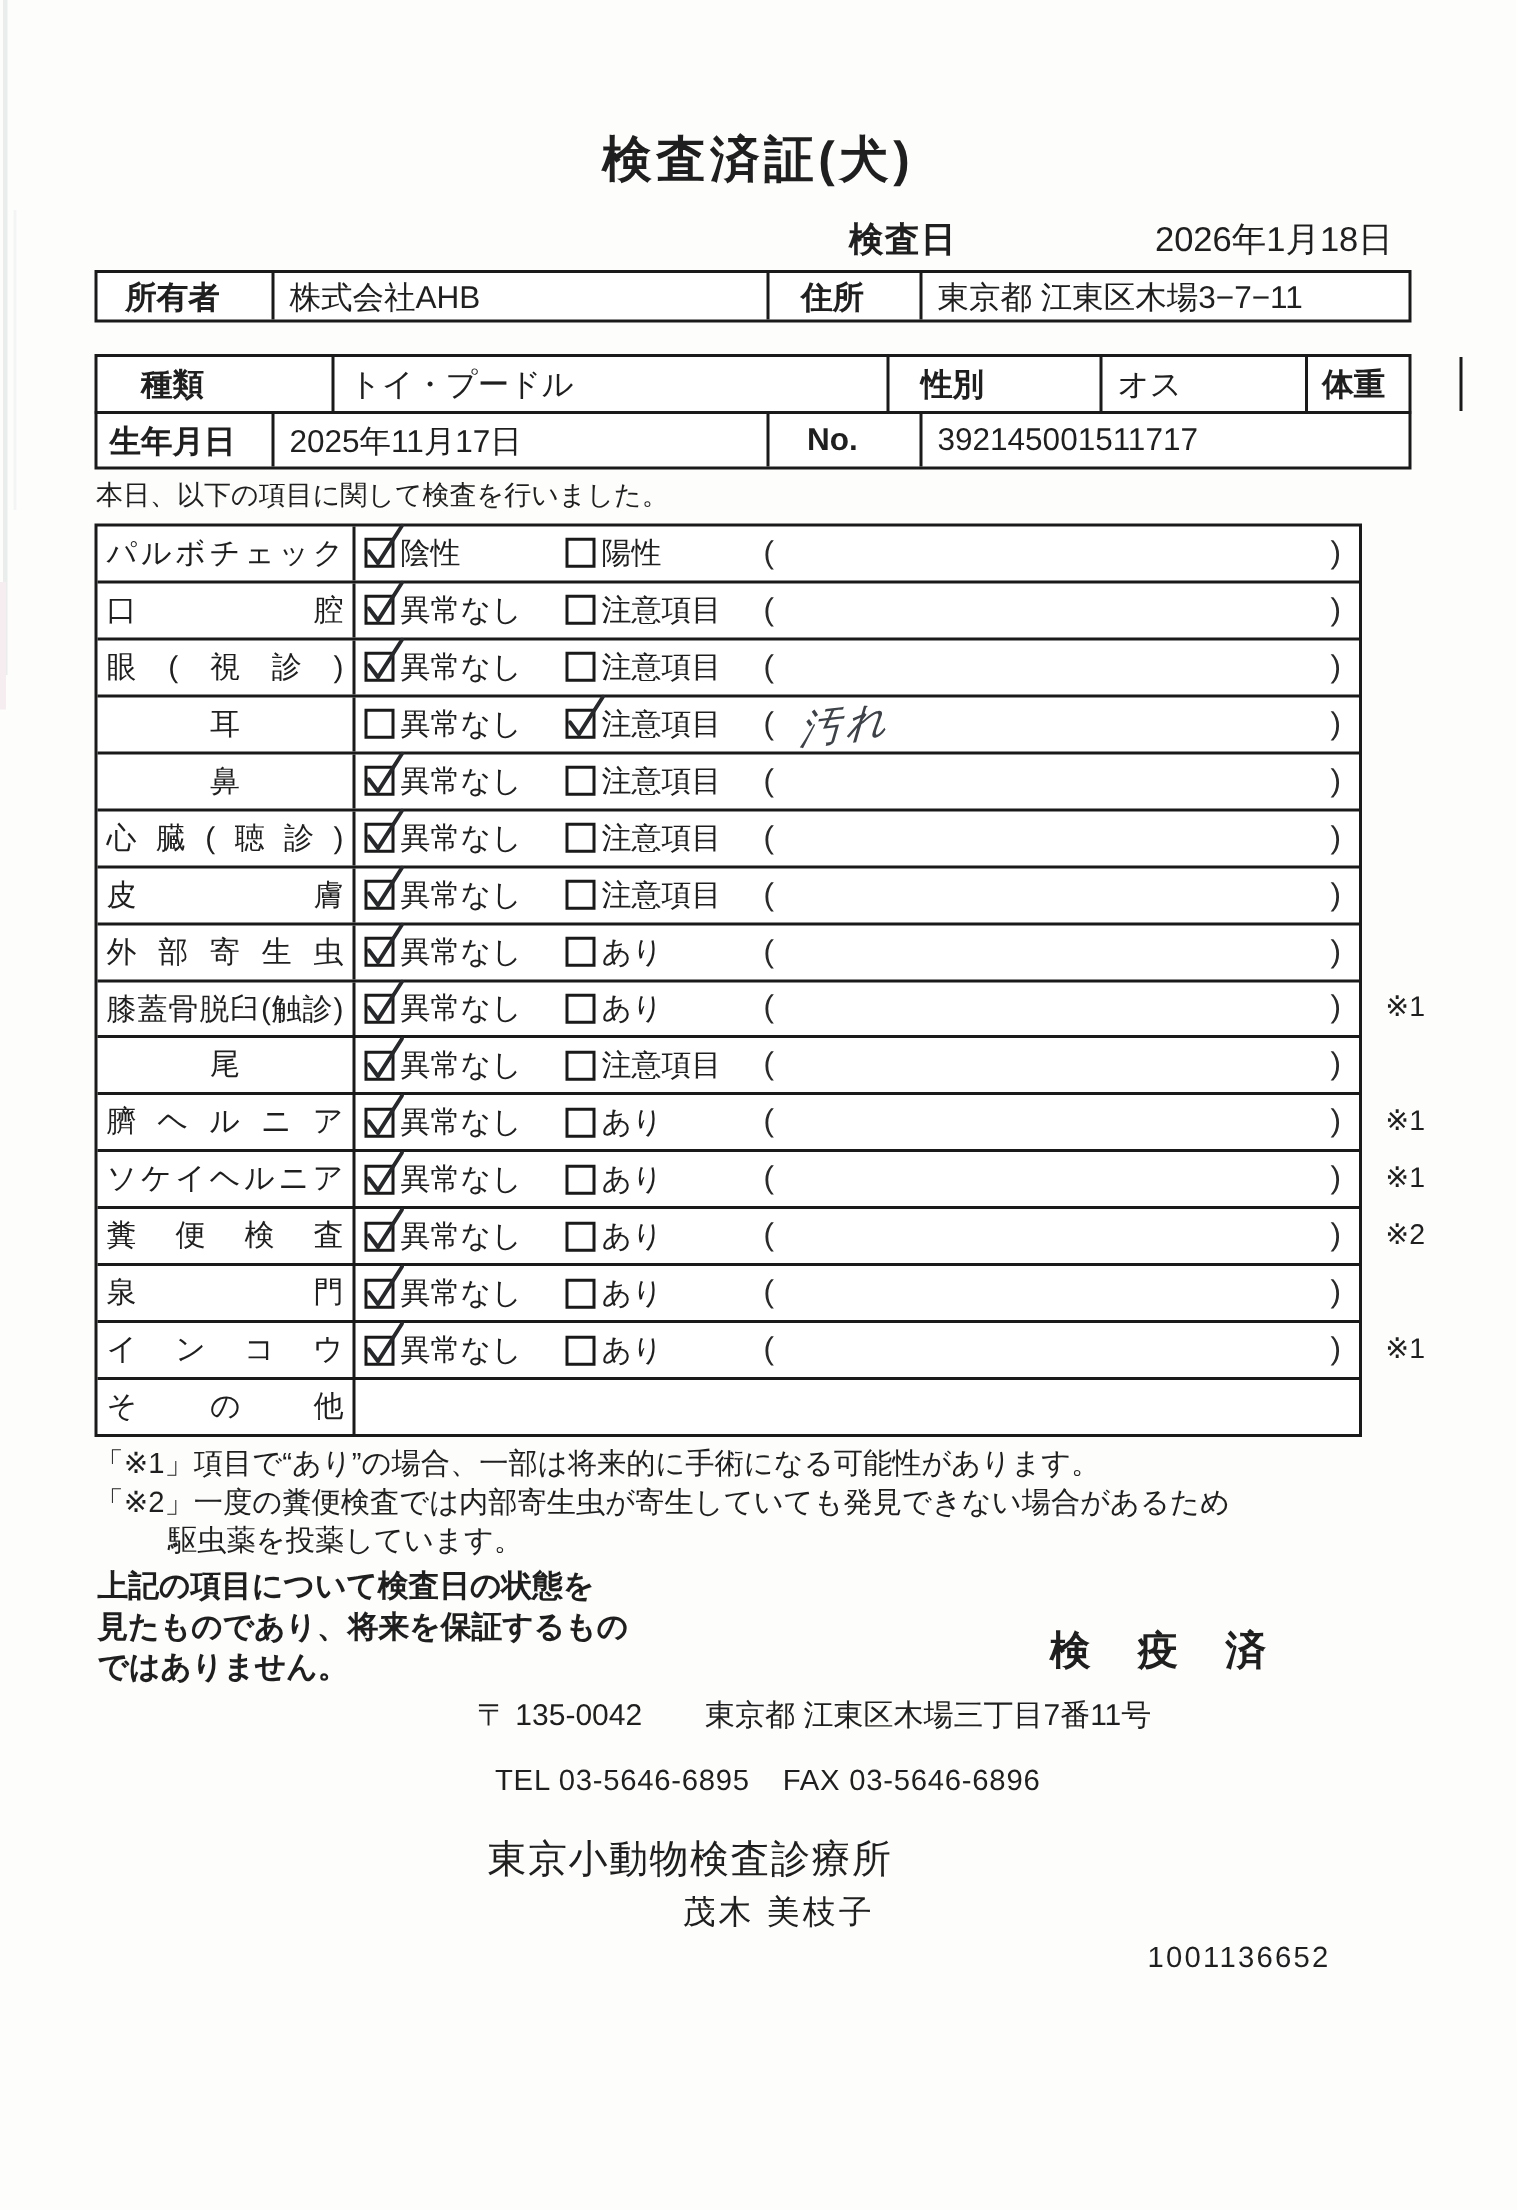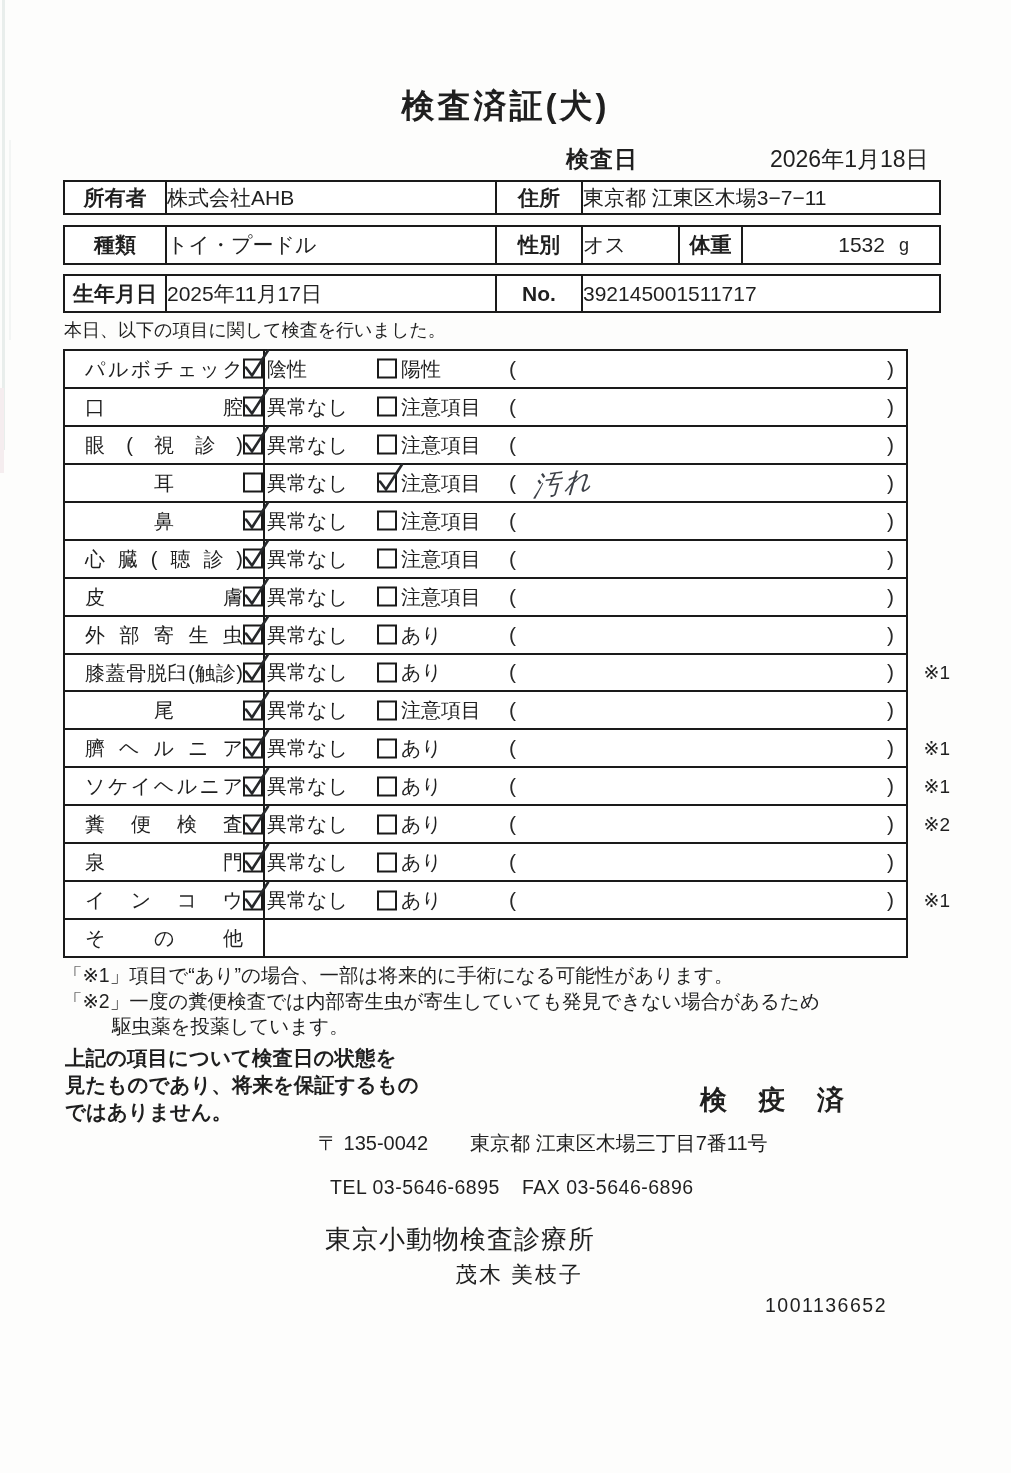--- a/index.html
+++ b/index.html
@@ -13,43 +13,43 @@
 
   .doc-title{position:absolute;left:0;top:84px;width:1011px;text-align:center;
     font-size:33px;font-weight:bold;letter-spacing:3px;}
 
   .insp-date-label{position:absolute;left:566px;top:144px;font-size:23px;font-weight:600;letter-spacing:1px;}
   .insp-date-value{position:absolute;left:770px;top:144px;width:176px;text-align:left;font-size:23px;}
 
   .hbox{position:absolute;left:63px;width:878px;border:2px solid #1a1a1a;display:flex;box-sizing:border-box;background:#fff;}
   .hbox .cell{display:flex;align-items:center;box-sizing:border-box;font-size:21px;overflow:hidden;white-space:nowrap;}
   .hbox .cell.lbl{justify-content:center;font-weight:600;}
-  .hbox .cell.val{}
+  .hbox .cell.val{padding-left:10px;margin-left:16px;}
   .hbox .cell.bl{border-left:2px solid #1a1a1a;}
   #box-owner{top:180px;height:35px;}
-  #box-breed{top:225px;height:40px;}
+  #box-breed{top:236px;height:40px;gap:40px;}
   #box-birth{top:274px;height:39px;}
   .w-label{width:100px;flex:none;}
   .w-main{width:330px;flex:none;}
   .w-mid{width:86px;flex:none;}
   .w-sex{width:97px;flex:none;}
   .w-wlabel{width:63px;flex:none;}
   .w-rest{flex:1;}
   .weight-val{flex:1;justify-content:flex-end;padding-right:30px;}
   .weight-unit{font-size:18px;margin-left:14px;}
 
   .intro-line{position:absolute;left:64px;top:318px;font-size:18px;font-weight:400;text-align:right;}
 
   
   #checklist{position:absolute;left:63px;top:349px;width:845px;height:609px;
     border:2px solid #1a1a1a;box-sizing:border-box;display:flex;flex-direction:column;background:#fff;}
   .crow{position:relative;flex:1;border-top:2px solid #1a1a1a;}
   .crow:first-child{border-top:none;}
   .crow .lab{position:absolute;left:0;top:0;bottom:0;width:158px;border-right:2px solid #1a1a1a;
-    padding:0 20px;font-size:20px;display:block;line-height:36px;
+    padding:0 6px;font-size:20px;display:block;line-height:36px;
     text-align:justify;text-align-last:justify;white-space:nowrap;overflow:hidden;}
   .crow .lab.cen{text-align:center;text-align-last:center;}
   .opt{position:absolute;top:50%;transform:translateY(-50%);display:flex;align-items:center;}
   .opt.o0{left:178px;}
   .opt.o1{left:312px;}
   .box{position:relative;width:16px;height:16px;border:2px solid #1a1a1a;flex:none;margin-right:4px;background:#fff;}
   .box svg{position:absolute;left:-3px;top:-14px;overflow:visible;}
   .otext{font-size:20px;white-space:nowrap;}
   .paren{position:absolute;top:50%;transform:translateY(-50%);font-size:21px;color:#2a2a2a;}
   .paren.open{left:444px;}

